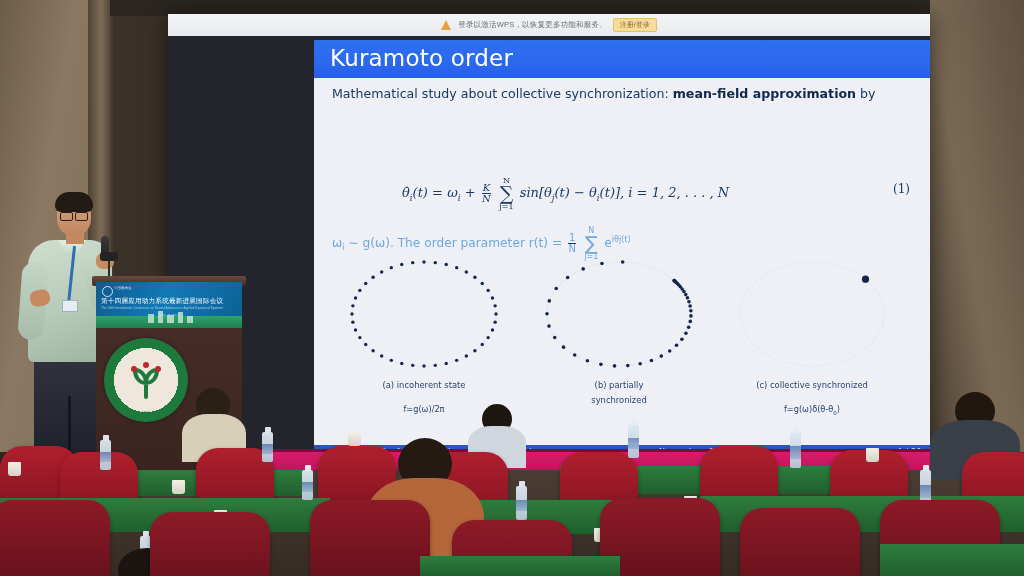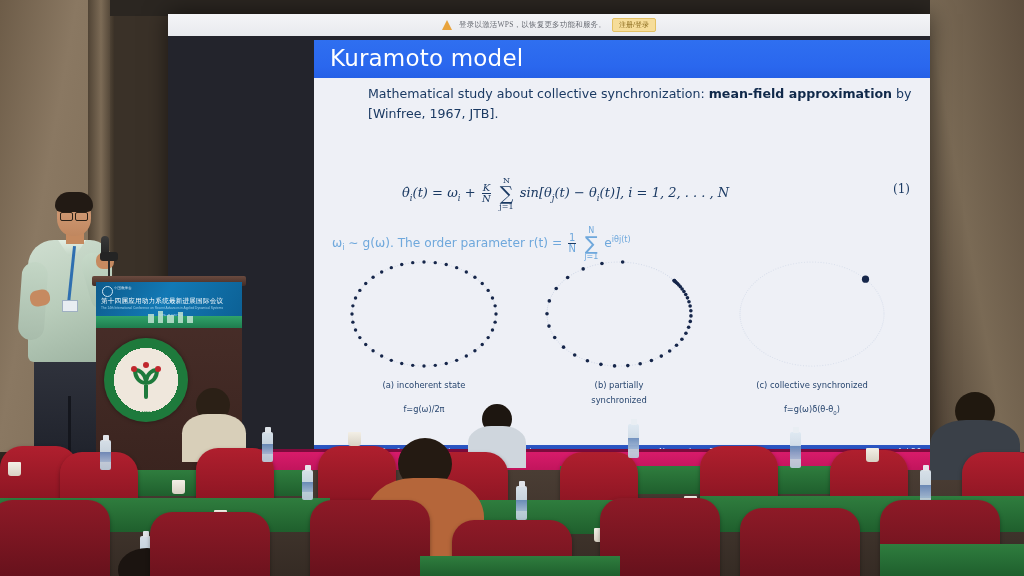--- a/index.html
+++ b/index.html
@@ -22,37 +22,37 @@
   
   .screen-frame{position:absolute;left:168px;top:14px;width:762px;height:452px;
     background:#23242c;box-shadow:0 0 22px rgba(0,0,0,.55);}
   .wps-bar{position:absolute;left:0;top:0;width:762px;height:22px;
     background:linear-gradient(180deg,#f4f5f7,#e8eaee);
     display:flex;align-items:center;justify-content:center;gap:6px;}
   .wps-warn-ico{width:11px;height:10px;position:relative;}
   .wps-warn-ico:before{content:"";position:absolute;left:0;top:0;
     border-left:5.5px solid transparent;border-right:5.5px solid transparent;
     border-bottom:10px solid #e8a33d;}
-  .wps-text{font-size:7.5px;color:#6a6d75;letter-spacing:.2px;white-space:nowrap;font-family:Liberation Serif, serif;}
+  .wps-text{font-size:7.5px;color:#6a6d75;letter-spacing:.2px;white-space:nowrap;}
   .wps-btn{font-size:7px;color:#8a6b1d;background:#f6dd9a;border:1px solid #e3c063;
     border-radius:2px;padding:1px 6px;line-height:1.3;}
 
   .slide{position:absolute;left:146px;top:26px;width:616px;height:420px;
     background:#eef0f6;overflow:hidden;}
   .slide-letterbox-l{position:absolute;left:0;top:22px;width:146px;height:430px;background:#23242c;}
   .slide-letterbox-b{position:absolute;left:0;top:446px;width:762px;height:6px;background:#23242c;}
 
   .slide-title-band{position:absolute;left:0;top:0;width:616px;height:38px;
     background:linear-gradient(180deg,#2f6ff0,#2a67ee 70%,#2560e6);}
   .slide-title{position:absolute;left:16px;top:5px;font-size:23px;color:#fff;
     font-family:"DejaVu Sans",sans-serif;font-weight:400;letter-spacing:.2px;}
 
   .slide-body{position:absolute;left:18px;top:44px;width:584px;
     font-family:"DejaVu Sans",sans-serif;}
-  .ln{font-size:12.6px;color:#1b3a63;line-height:20px;white-space:nowrap;margin-left:36px;}
+  .ln{font-size:12.6px;color:#1b3a63;line-height:20px;white-space:nowrap;}
   .ln b{font-weight:700;color:#10294a;}
   .cite{color:#6fa8dc;}
 
   .eqn-row{position:absolute;left:18px;top:136px;width:584px;height:40px;}
   .eqn{position:absolute;left:70px;top:0;font-family:"DejaVu Serif",serif;
     font-size:13px;color:#1b3a63;font-style:italic;white-space:nowrap;}
   .eqn-no{position:absolute;right:6px;top:6px;font-family:"DejaVu Serif",serif;
     font-size:12px;color:#1b3a63;}
   .frac{display:inline-block;vertical-align:middle;text-align:center;font-size:10px;
     line-height:10px;margin:0 2px;}
@@ -182,27 +182,26 @@
 
     <div class="wps-bar">
       <span class="wps-warn-ico"></span>
       <span class="wps-text">登录以激活WPS，以恢复更多功能和服务。</span>
       <span class="wps-btn">注册/登录</span>
     </div>
 
     <div class="slide">
 
       <div class="slide-title-band"></div>
-      <div class="slide-title">Kuramoto model</div>
+      <div class="slide-title">Kuramoto order</div>
 
       <div class="slide-body">
         <div class="ln">
           <span>Mathematical study about collective synchronization: </span><b>mean-field approximation</b><span> by</span>
         </div>
-        <div class="ln">[Winfree, 1967, JTB].</div>
       </div>
 
       <div class="eqn-row">
         <div class="eqn">
           <span>θ̇</span><sub>i</sub><span>(t) =</span>
           <span>ω</span><sub>i</sub>
           <span>+</span>
           <span class="frac">
             <span class="num">K</span>
             <span>N</span>

